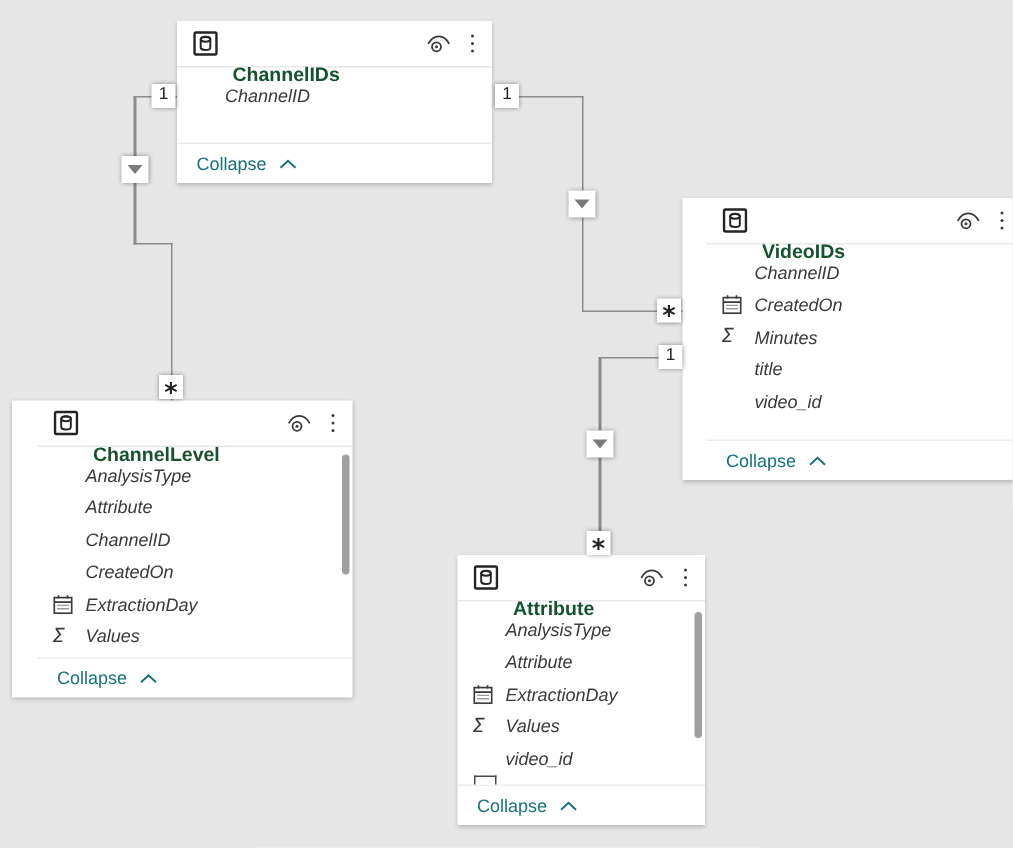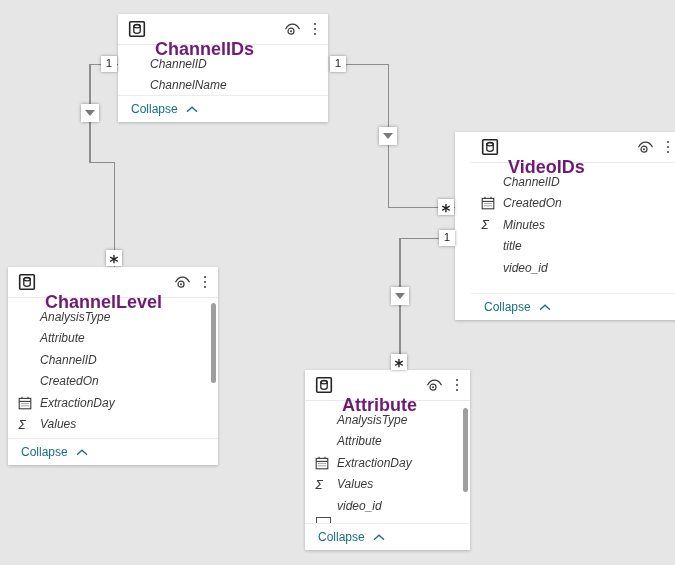--- a/index.html
+++ b/index.html
@@ -7,21 +7,21 @@
   #canvas{position:relative;width:675px;height:565px;background:#e6e6e6;overflow:hidden;}
 
   
   .rel-line{position:absolute;background:#8c8c8c;z-index:1;}
 
   
   .table-card{position:absolute;background:#ffffff;box-shadow:0 1px 3px rgba(0,0,0,0.22);
     display:flex;flex-direction:column;z-index:2;}
   .card-header{height:30px;flex:0 0 30px;display:flex;align-items:center;
     padding:0 8px 0 10px;border-bottom:1px solid #e8e8e8;}
-  .card-title{font-size:18px;font-weight:bold;color:#701a75;margin-left:9px;flex:1;
+  .card-title{font-size:13px;font-weight:bold;color:#14532d;margin-left:9px;flex:1;
     white-space:nowrap;overflow:hidden;margin-top:40px;}
   .header-icon{display:flex;align-items:center;flex:0 0 auto;}
   .eye-btn{margin-right:9px;cursor:pointer;}
   .kebab-btn{cursor:pointer;display:flex;flex-direction:column;gap:2.5px;padding:2px 4px;}
   .kebab-btn i{width:2.5px;height:2.5px;border-radius:50%;background:#3b3a39;display:block;}
 
   .card-body{flex:1;padding-top:8px;overflow:hidden;position:relative;}
   .field-row{height:21.5px;display:flex;align-items:center;padding-left:10px;cursor:pointer;font-style:italic;}
   .field-icon{width:22px;flex:0 0 22px;display:flex;align-items:center;color:#3b3a39;}
   .sigma-glyph{font-size:13px;color:#3b3a39;font-family:"DejaVu Sans",sans-serif;line-height:1;}
@@ -44,21 +44,21 @@
   .marker.many span{font-size:17px;font-weight:bold;line-height:1;transform:translateY(4px);
     font-family:"DejaVu Sans",sans-serif;}
   .dir-box{position:absolute;width:18px;height:18px;background:#fff;z-index:4;
     box-shadow:0 0 3px rgba(0,0,0,0.40);display:flex;align-items:center;justify-content:center;}
   .dir-box i{display:block;width:0;height:0;border-left:5px solid transparent;
     border-right:5px solid transparent;border-top:6px solid #7a7a7a;}
 
   
   #card-channel-ids{left:118px;top:14px;width:210px;height:108px;}
   #card-video-ids{left:455px;top:132px;width:210px;height:188px;padding-left:16px;}
-  #card-channel-level{left:8px;top:267px;width:210px;height:198px;}
+  #card-channel-level{left:8px;top:267px;width:210px;height:198px;padding-left:17px;}
   #card-video-level{left:305px;top:370px;width:165px;height:180px;}
 </style>
 </head>
 <body>
 
 <div id="canvas">
 
   <div class="rel-line" style="left:89px;top:63.5px;width:29px;height:1.5px;"></div>
   <div class="rel-line" style="left:89px;top:63.5px;width:1.5px;height:99px;"></div>
   <div class="rel-line" style="left:89px;top:161.5px;width:26px;height:1.5px;"></div>
@@ -91,24 +91,20 @@
       <span class="kebab-btn">
           <i></i>
           <i></i>
           <i></i>
         </span>
     </div>
     <div class="card-body">
       <div class="field-row">
         <span class="field-icon"></span>
         <span class="field-name">ChannelID</span>
-      </div>
-      <div class="field-row">
-        <span class="field-icon"></span>
-        <span class="field-name">ChannelName</span>
       </div>
     </div>
     <div class="card-footer">
       <span class="collapse-link">
         <span class="collapse-text">Collapse</span>
         <svg width="12" height="7" viewBox="0 0 12 7" fill="none">
             <path d="M1 5.8 6 1.2 11 5.8" stroke="#17717d" stroke-width="1.3"></path>
           </svg>
       </span>
     </div>

